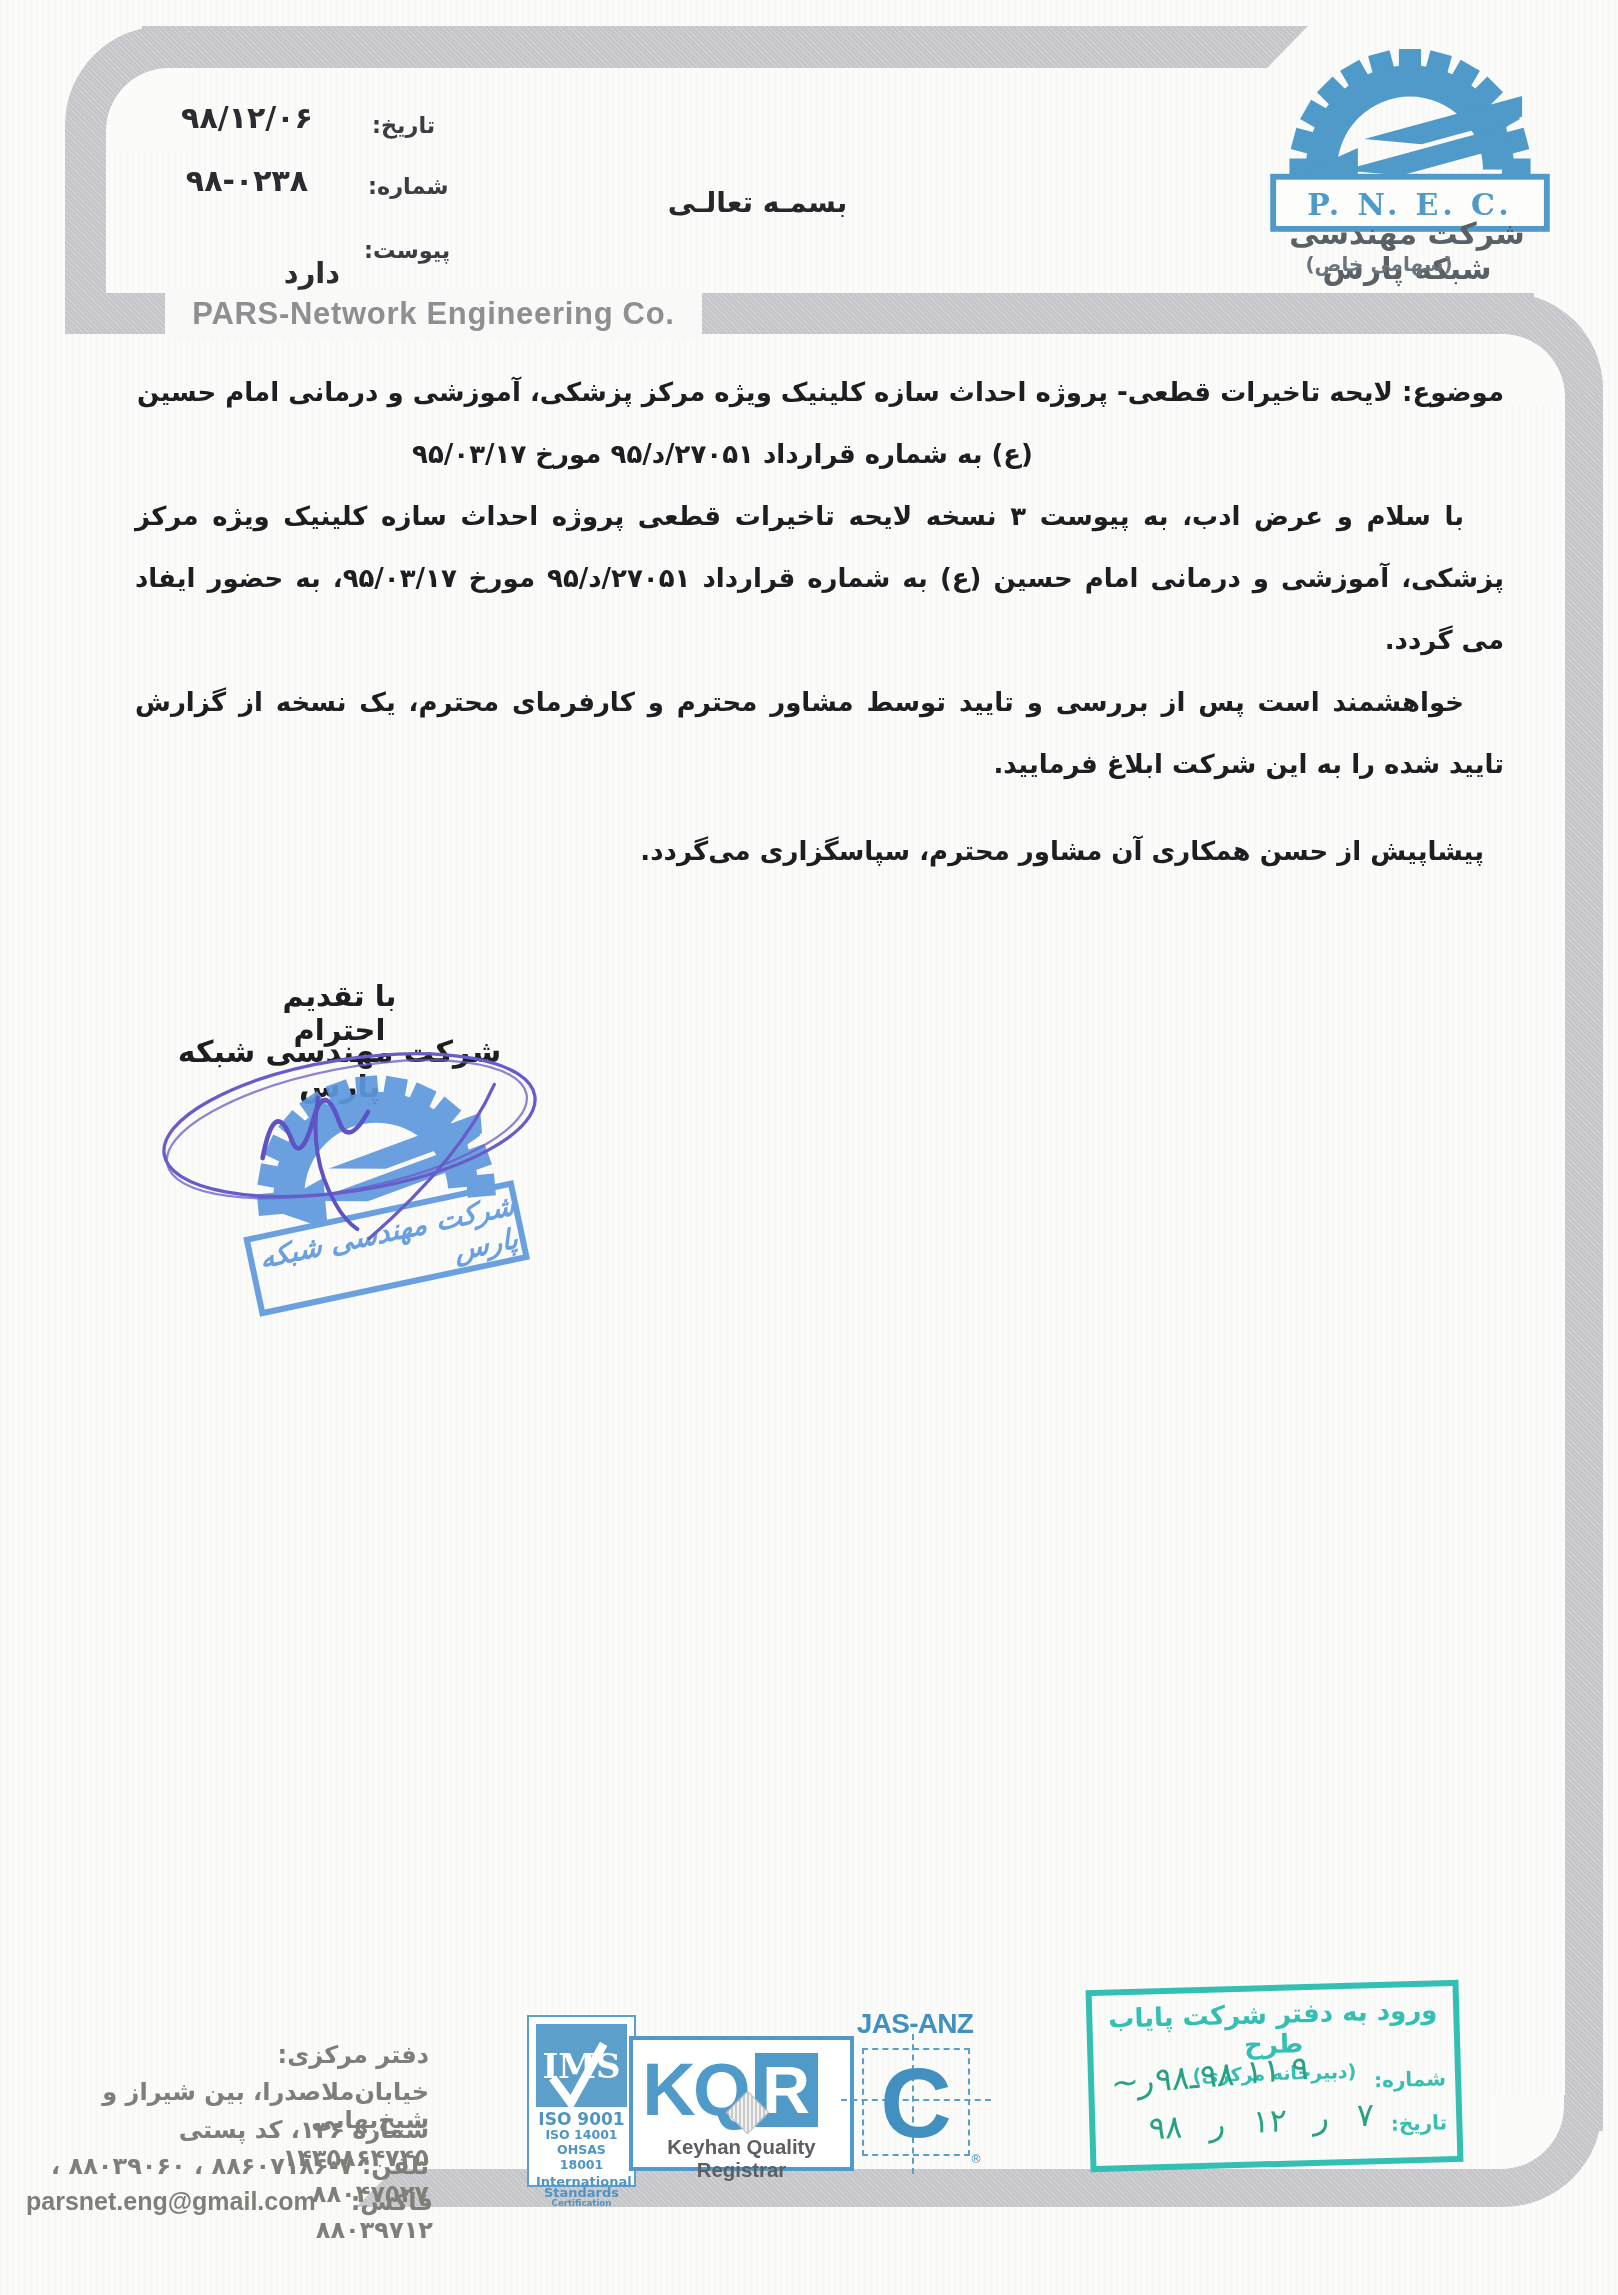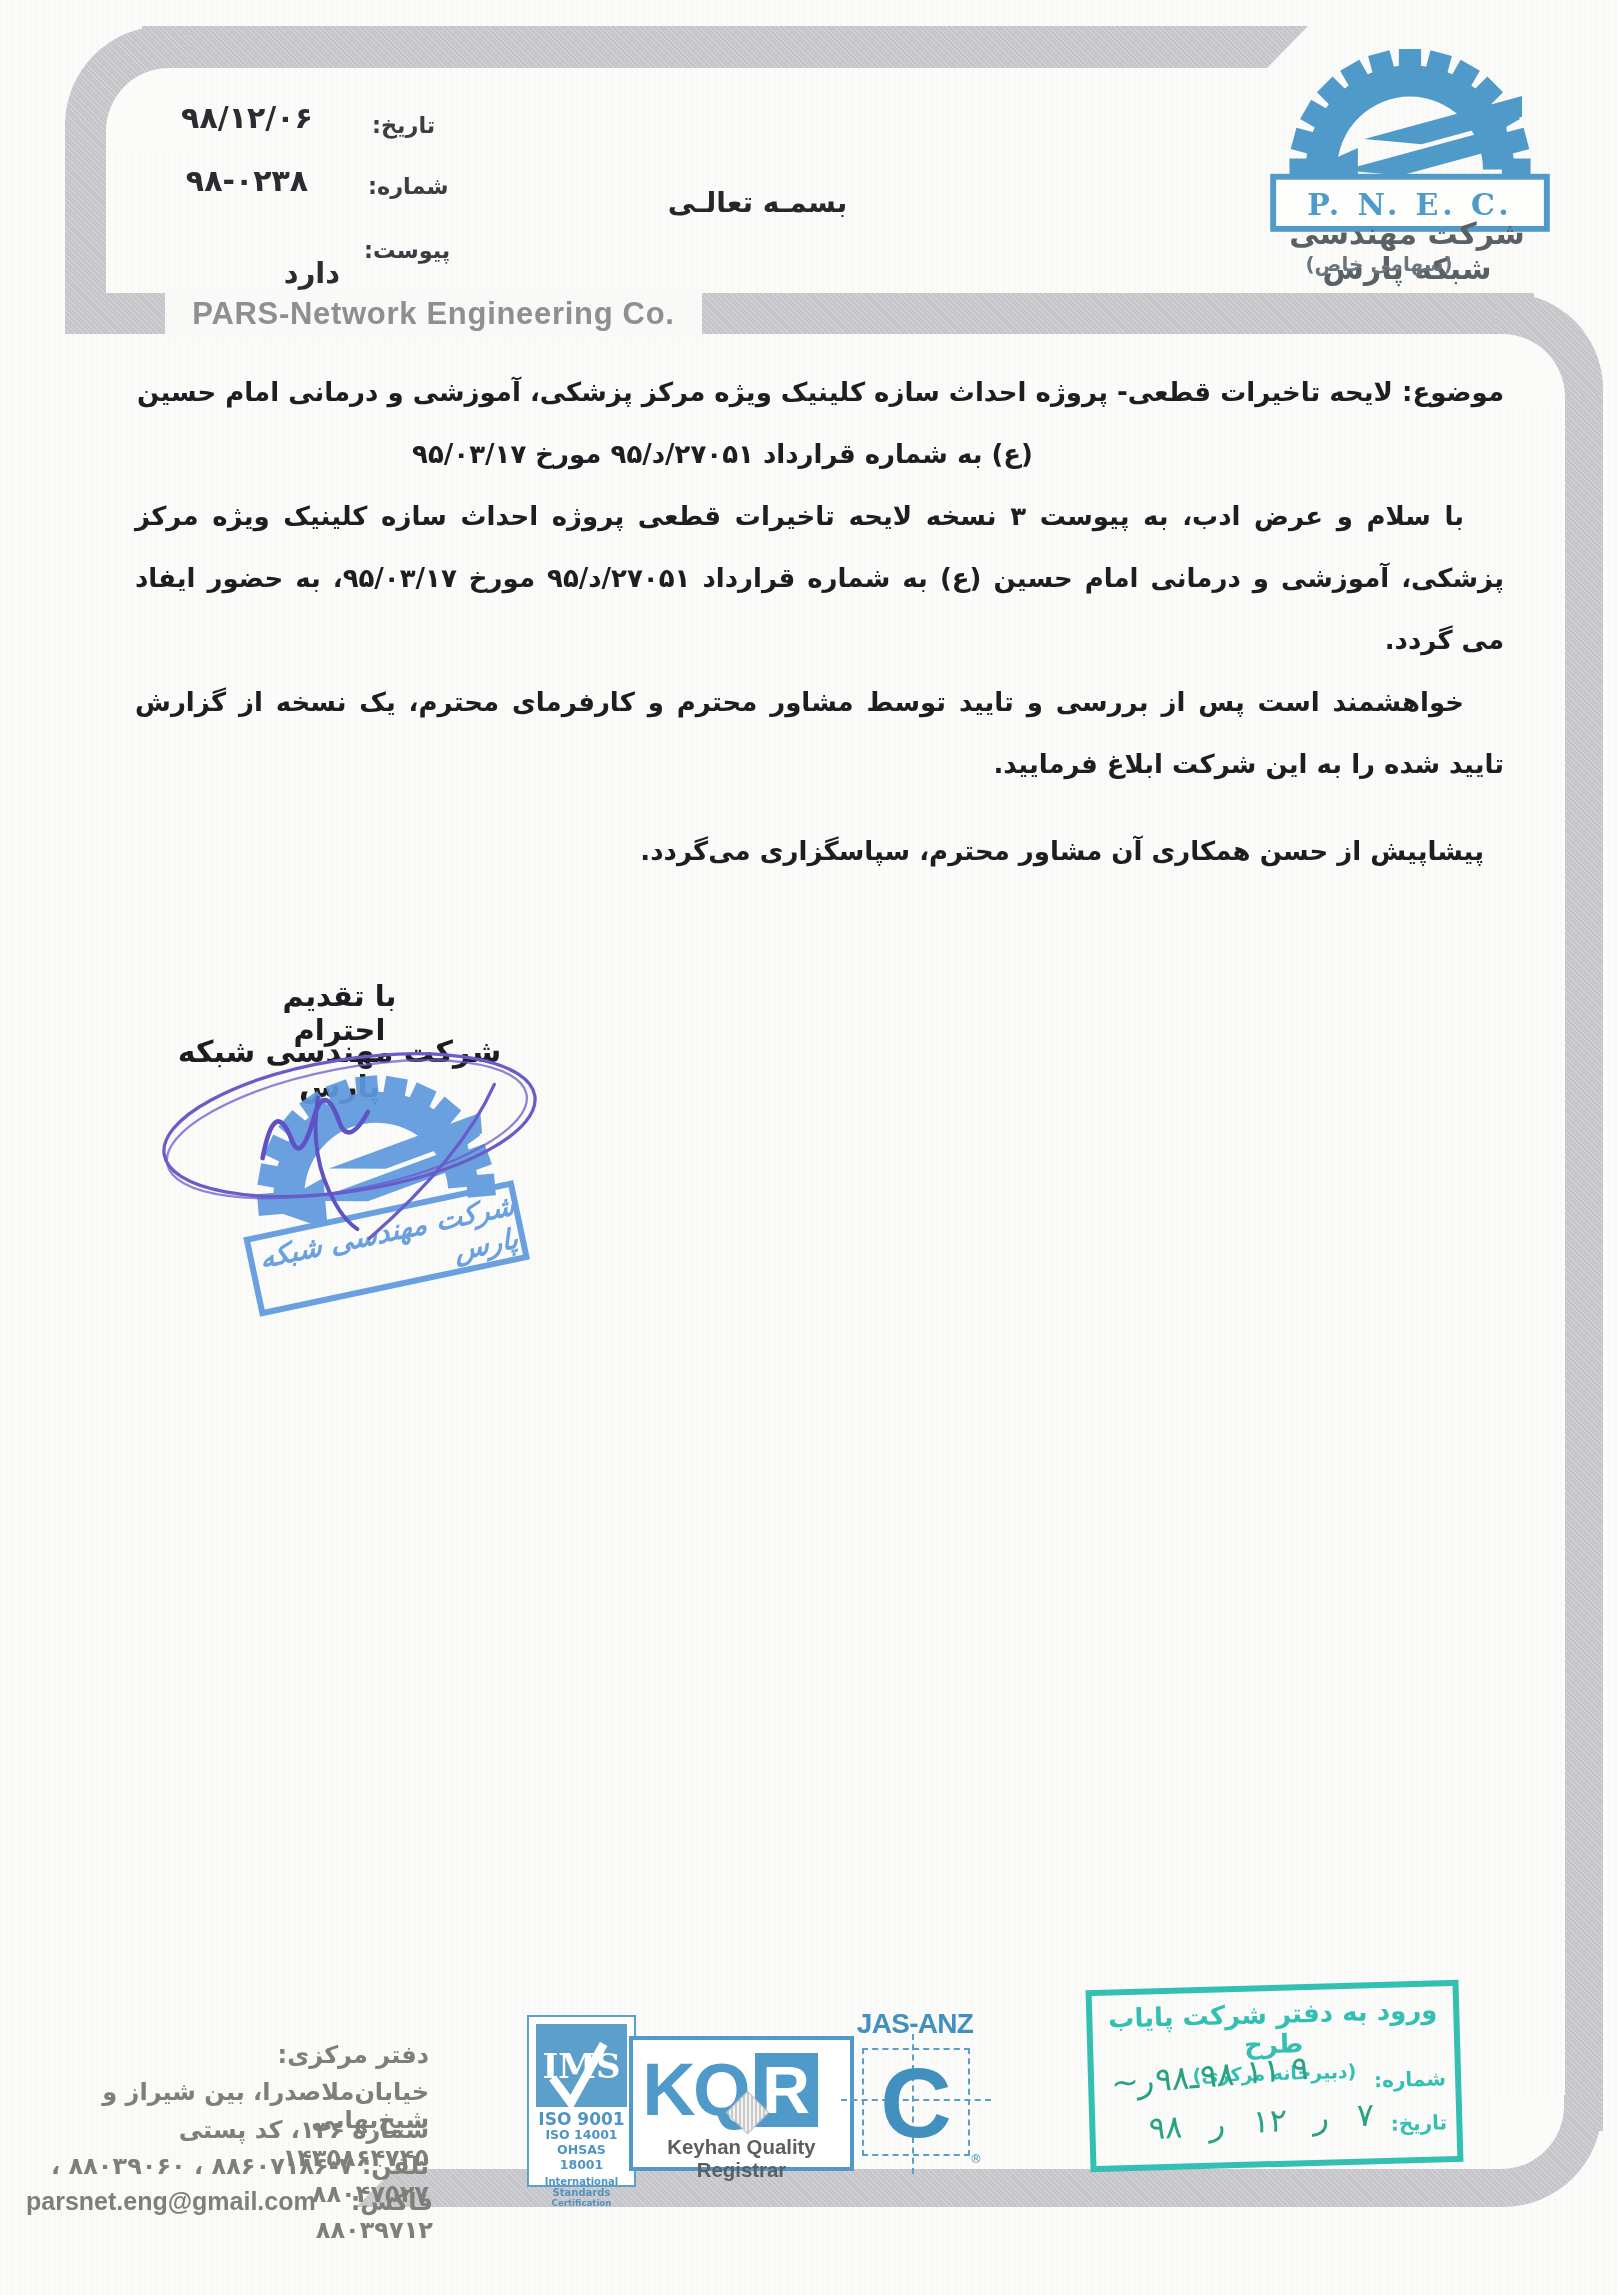--- a/index.html
+++ b/index.html
@@ -147,21 +147,21 @@
     <div style="position:relative;width:100%;height:83px;background:#5b9fca;">
       <span style="position:absolute;left:0;right:0;top:22.4px;text-align:center;color:#fff;font-family:'DejaVu Serif',serif;font-weight:bold;font-size:34px;">IMS</span>
       <svg width="61" height="72" viewBox="0 0 92 110" style="position:absolute;left:10.5px;top:16px;">
         <polyline points="8,58 36,96 86,6" fill="none" stroke="#ffffff" stroke-width="13"></polyline>
       </svg>
     </div>
     <div style="text-align:center;color:#4f94c2;font-weight:700;line-height:15px;margin-top:5.3px;">
       <div style="font-size:17px;text-align:center;">ISO 9001</div>
       <div style="font-size:12.5px;">ISO 14001</div>
       <div style="font-size:12.5px;">OHSAS 18001</div>
-      <div style="font-size:10px;line-height:11.2px;margin-top:3.3px;">International Standards</div>
+      <div style="font-size:13px;line-height:11.2px;margin-top:3.3px;">International Standards</div>
       <div style="font-size:8.6px;line-height:11.2px;">Certification</div>
     </div>
   </div>
 
   <div class="abs" style="left:629px;top:2036px;width:217px;height:127px;border:4.6px solid #4f9ac8;background:#fff;">
     <div style="position:relative;height:84px;margin-top:8px;display:flex;align-items:center;padding:0 9.2px;font-family:'Liberation Sans',sans-serif;font-weight:900;">
       <span style="font-size:74px;color:#4f9ac8;line-height:74px;">K</span>
       <span style="font-size:74px;color:#4f9ac8;line-height:74px;margin-left:-2.6px;">Q</span>
       <span style="margin-left:4px;width:63px;height:74px;background:#4f9ac8;color:#fff;display:flex;align-items:center;justify-content:center;">
         <span style="font-size:66px;line-height:66px;">R</span>

